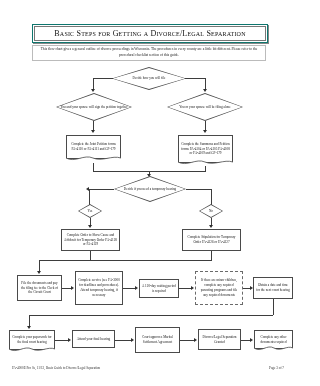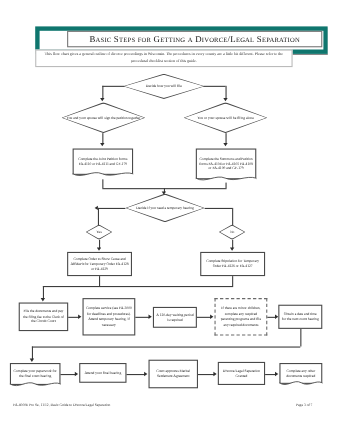--- a/index.html
+++ b/index.html
@@ -9,24 +9,24 @@
     font-family:"Liberation Serif", serif;
     color:#1a1a1a;
     overflow:hidden;
     position:relative;
   }
   #page{position:absolute;inset:0;}
 
   
   .title-box{
     position:absolute;left:32px;top:24px;width:234px;height:17px;
-    border:4px solid #0f766e;
+    border:1px solid #0f766e;
     background:#fff;
     box-shadow:0 0 0 1px #fff inset, 1px 1px 0 0 #888;
-    display:flex;justify-content:center;padding-left:24px;
+    display:flex;align-items:center;justify-content:center;
   }
   .title-box .inner{
     width:230px;height:13px;border:1px solid #777;
     display:flex;align-items:center;justify-content:center;
   }
   .title-text{
     font-variant:small-caps;
     font-size:8px;letter-spacing:.2px;
     white-space:nowrap;color:#111;
   }

